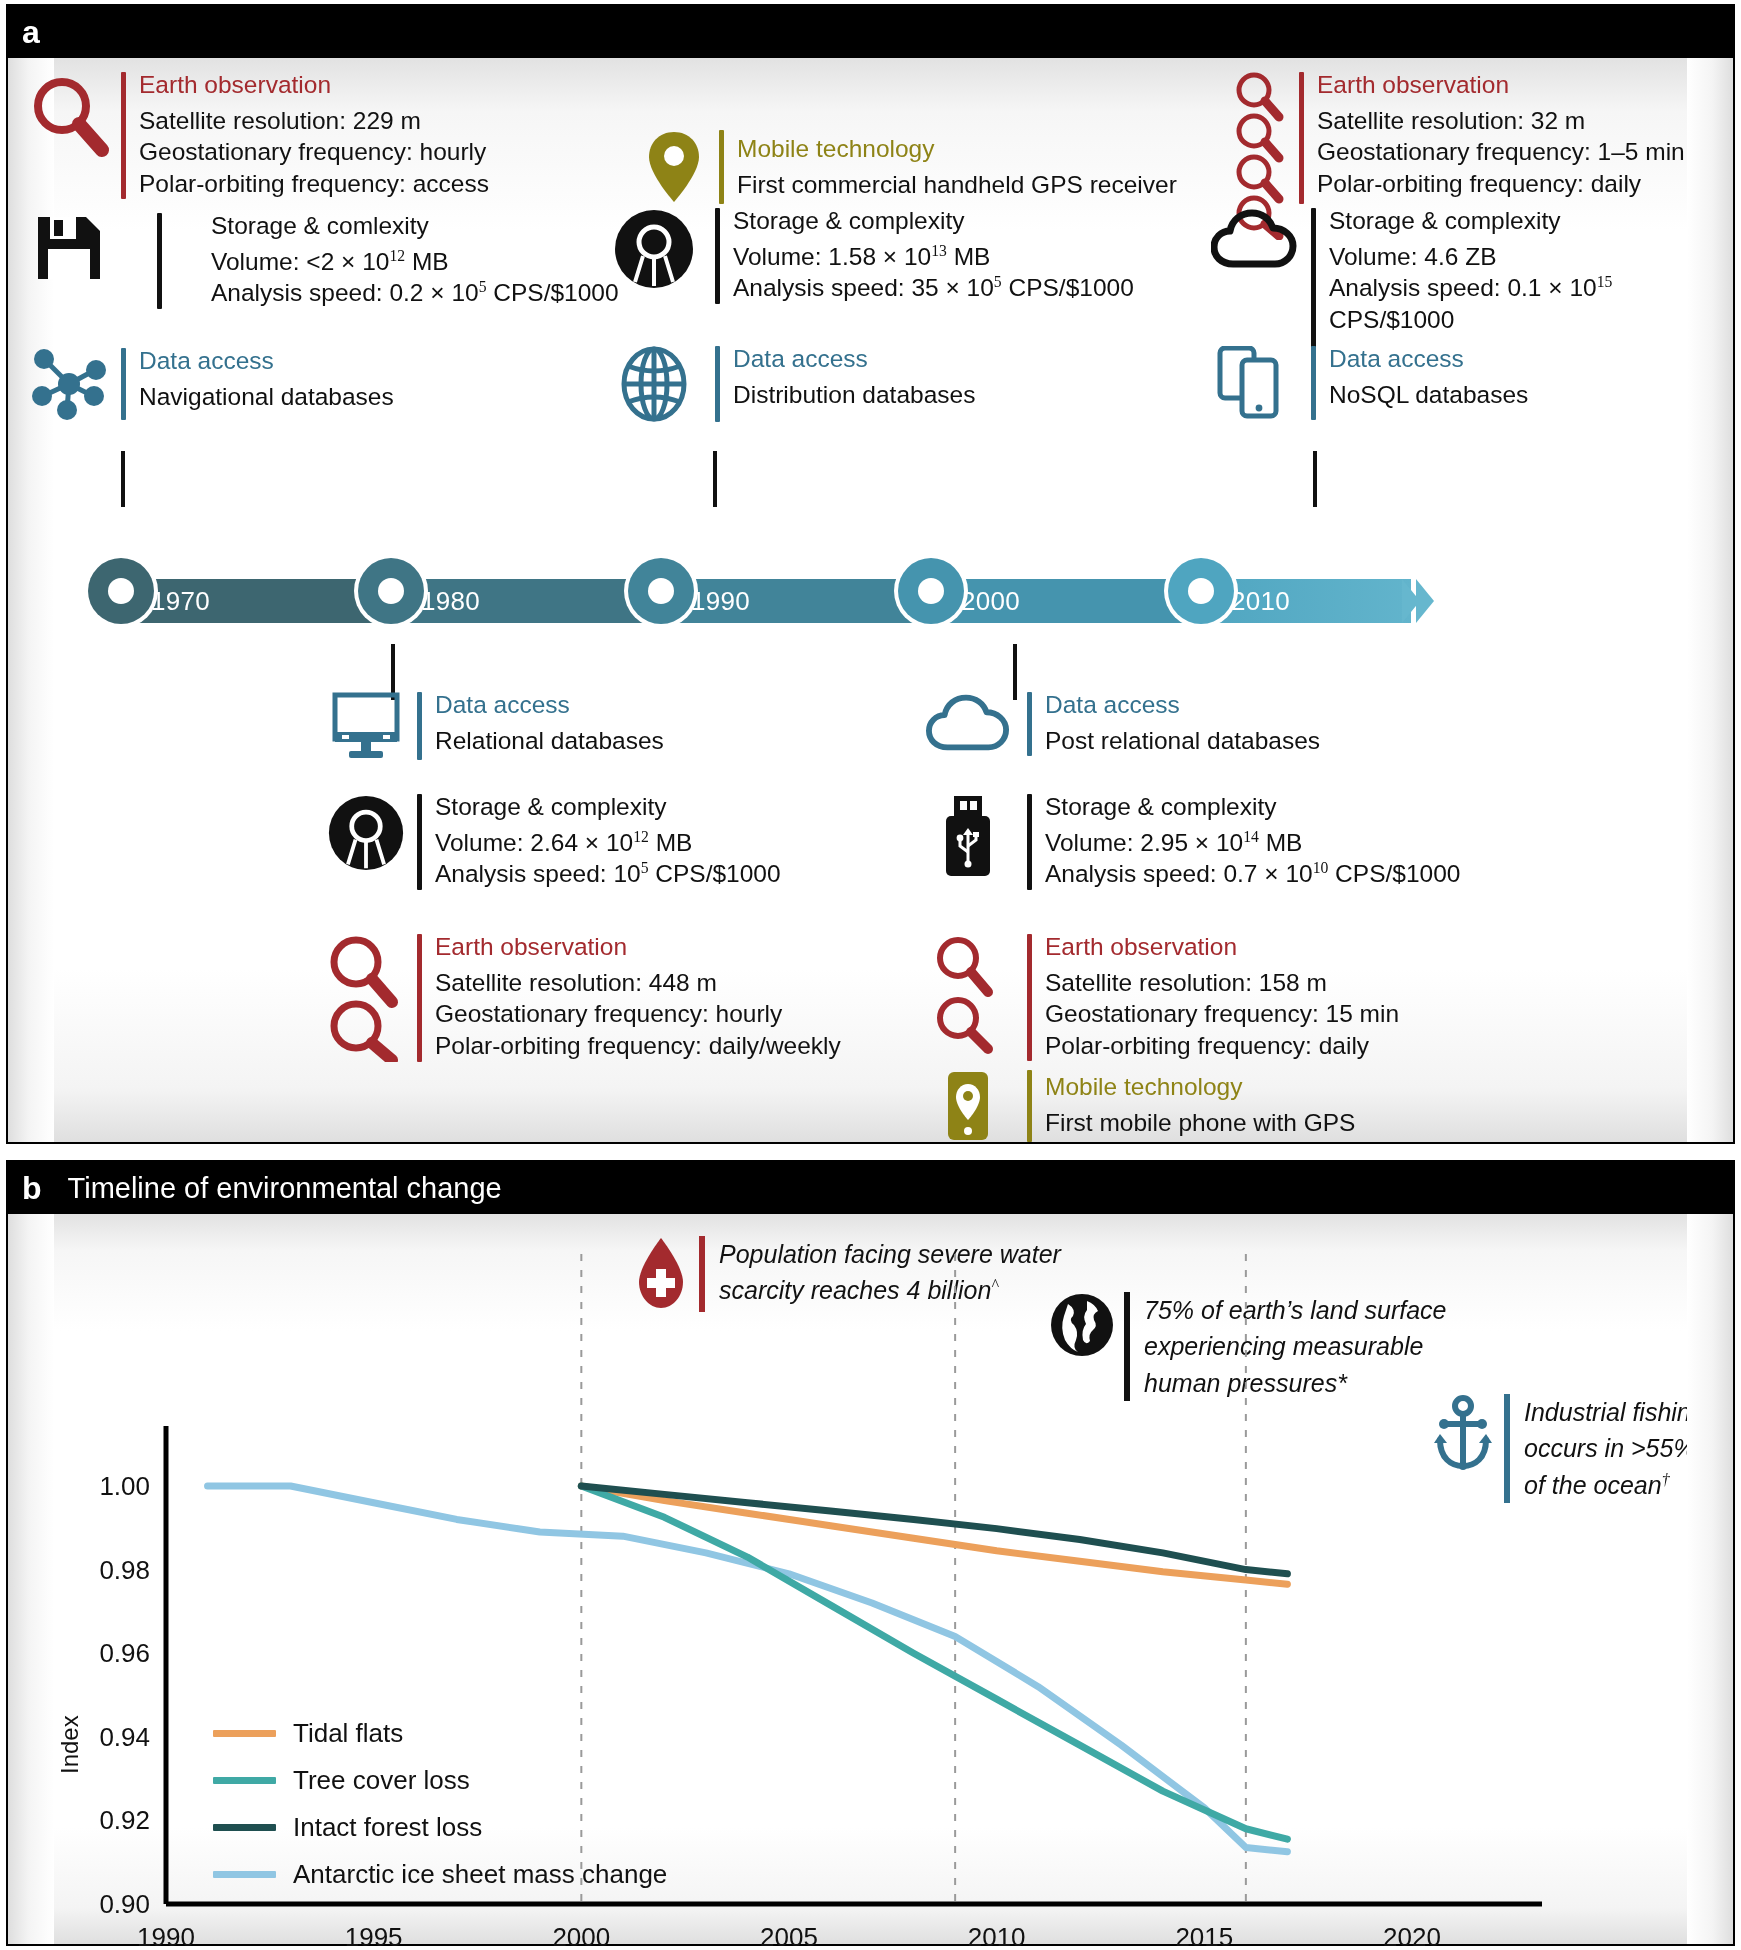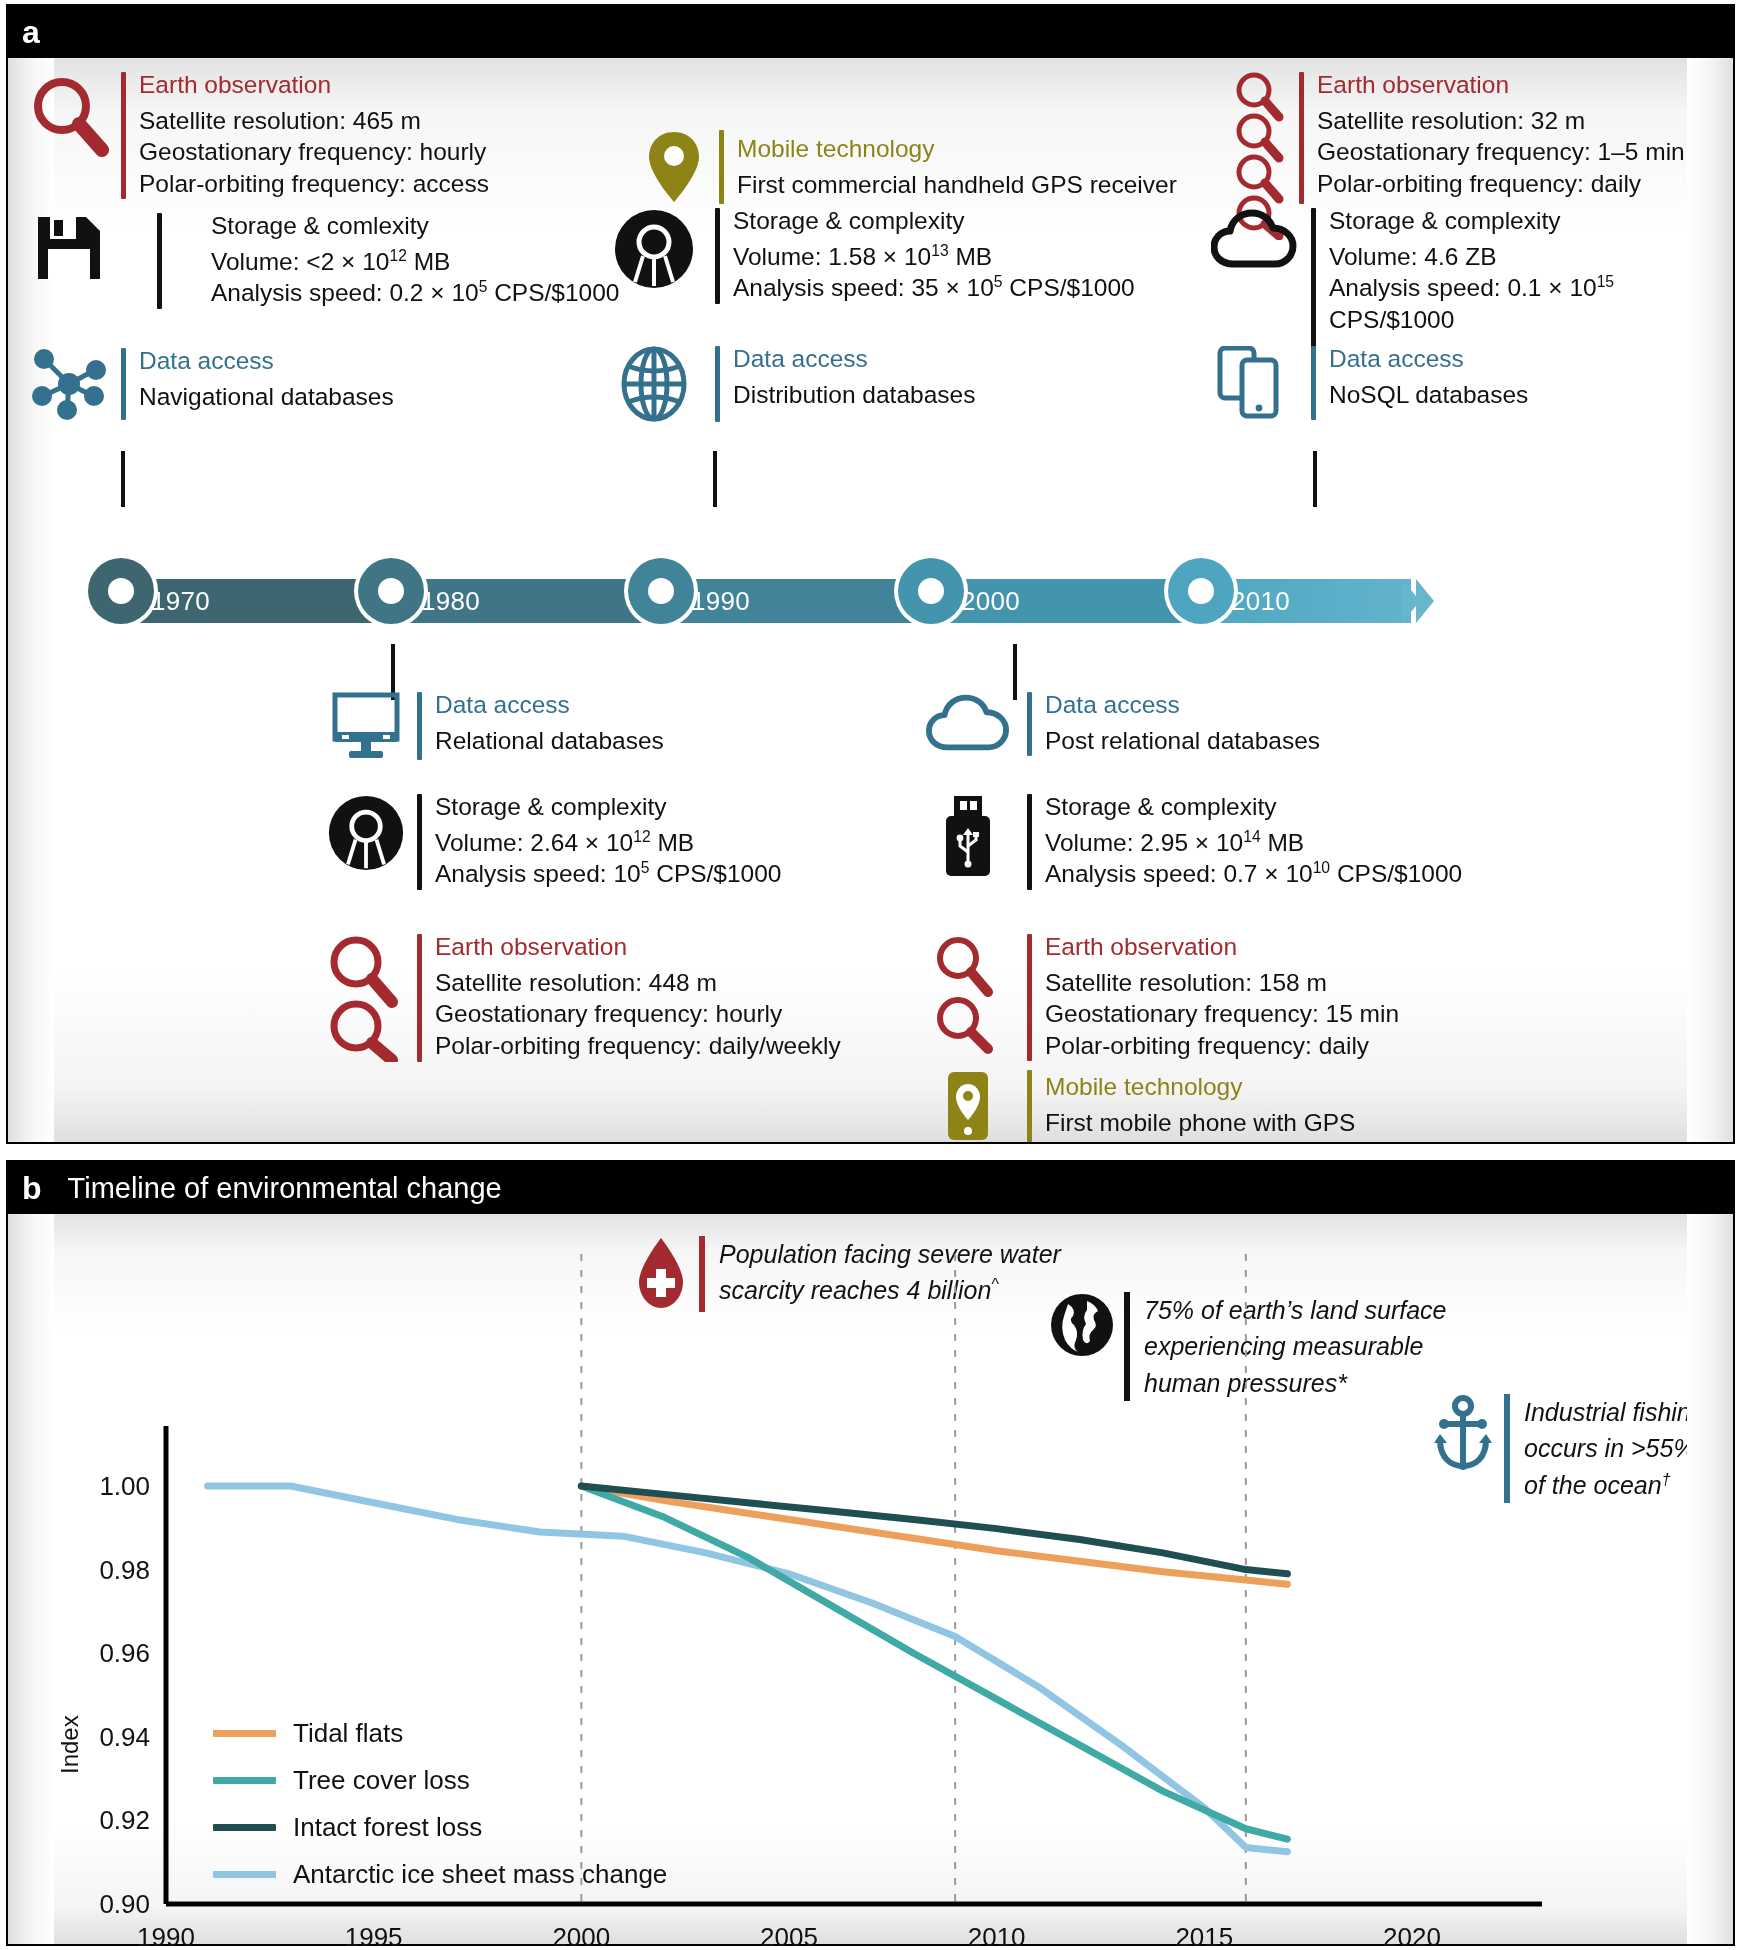--- a/index.html
+++ b/index.html
@@ -22,21 +22,21 @@
   .panel-body::after{content:"";position:absolute;right:0;top:0;bottom:0;width:46px;
     background:linear-gradient(270deg,#dedede 0%,#f4f4f4 45%,#ffffff 100%);pointer-events:none;}
 
   
   .entry{position:absolute;display:flex;align-items:flex-start;}
   .entry .icons{flex:0 0 auto;display:flex;flex-direction:column;align-items:center;justify-content:center;}
   .entry .bar{flex:0 0 auto;width:5px;border-radius:1px;margin:0 13px 0 9px;align-self:stretch;}
   .entry .txt{flex:1 1 auto;}
   .entry .head{font-size:24.5px;line-height:1.06;margin-bottom:7px;white-space:nowrap;}
   .entry .line{font-size:24.5px;line-height:1.28;color:#111;white-space:nowrap;}
-  sup{font-size:0.64em;vertical-align:super;line-height:0;}
+  sup{font-size:0.64em;vertical-align:super;line-height:0;font-family:Liberation Serif, serif;}
 
   .c-red{color:#A32A2E;}
   .c-black{color:#111;}
   .c-blue{color:#34718E;}
   .c-olive{color:#8E8316;}
   .bar-red{background:#A32A2E;}
   .bar-black{background:#111;}
   .bar-blue{background:#34718E;}
   .bar-olive{background:#8E8316;}
 
@@ -83,21 +83,21 @@
       <div class="entry" style="left:18px;top:14px;">
         <div class="icons">
           <svg width="86" height="92" viewBox="0 0 86 92">
             <circle cx="36" cy="34" r="24" fill="none" stroke="#A32A2E" stroke-width="8"></circle>
             <path d="M53 52 L76 78" stroke="#A32A2E" stroke-width="14" stroke-linecap="round"></path>
           </svg>
         </div>
         <div class="bar bar-red"></div>
         <div class="txt">
           <div class="head c-red">Earth observation</div>
-          <div class="line">Satellite resolution: 465 m</div>
+          <div class="line">Satellite resolution: 229 m</div>
           <div class="line">Geostationary frequency: hourly</div>
           <div class="line">Polar-orbiting frequency: access</div>
         </div>
       </div>
 
       <div class="entry" style="left:18px;top:155px;gap:36px;">
         <div class="icons" style="width:86px;">
           <svg width="70" height="70" viewBox="0 0 70 70">
             <path d="M4 4 H52 L66 18 V66 H4 Z" fill="#111"></path>
             <rect x="16" y="4" width="26" height="22" fill="#fff"></rect>

